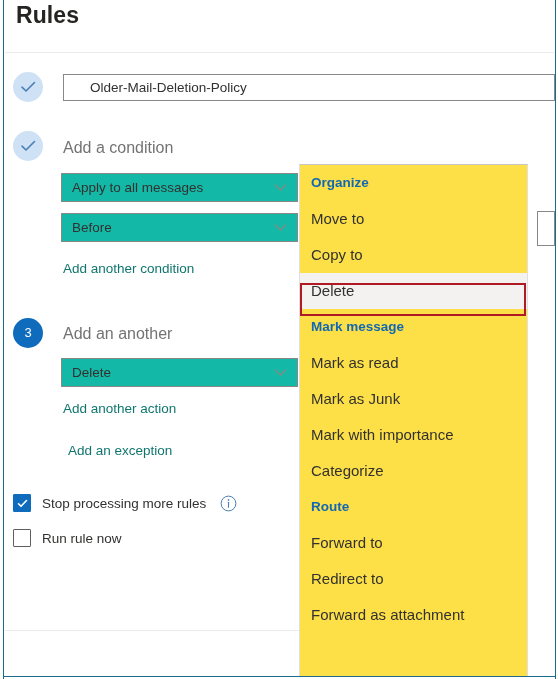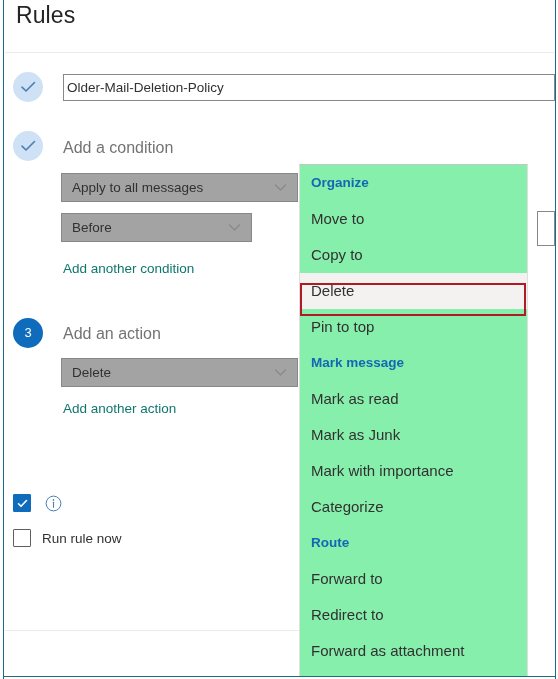--- a/index.html
+++ b/index.html
@@ -42,20 +42,21 @@
   }
 
   
   .page-title {
     position: absolute;
     left: 16px;
     top: 2px;
     font-size: 23px;
     color: #252423;
     letter-spacing: 0.1px;
+    font-weight: bold;
   }
   .header-divider {
     position: absolute;
     left: 5px;
     right: 4px;
     top: 52px;
     height: 1px;
     background: #edebe9;
   }
 
@@ -89,27 +90,27 @@
   
   .txtbox {
     position: absolute;
     box-sizing: border-box;
     border: 1px solid #8a8886;
     background: #ffffff;
     font-size: 13.5px;
     color: #323130;
     display: flex;
     align-items: center;
-    padding: 0 3px;
+    padding: 0 26px;
   }
   .combo {
     position: absolute;
     box-sizing: border-box;
     border: 1px solid #8a8886;
-    background: #a3a3a3;
+    background: #14b8a6;
     font-size: 13.5px;
     color: #323130;
     display: flex;
     align-items: center;
     justify-content: space-between;
     padding: 0 10px;
   }
   .combo .chev {
     color: #8a8886;
     display: flex;
@@ -175,21 +176,21 @@
     background: #edebe9;
   }
 
   
   .flyout {
     position: absolute;
     left: 299px;
     top: 164px;
     width: 229px;
     bottom: 3px;
-    background: #86efac;
+    background: #fde047;
     border-left: 1px solid #e1dfdd;
     border-right: 1px solid #e1dfdd;
     border-top: 1px solid #c8c6c4;
     box-sizing: border-box;
     overflow: hidden;
   }
   .fly-group {
     font-size: 13.5px;
     color: #1268b3;
     font-weight: bold;
@@ -253,55 +254,57 @@
 
   <div class="combo" style="left:61px; top:173px; width:237px; height:29px;">
     <span>Apply to all messages</span>
     <span class="chev">
       <svg width="13" height="13" viewBox="0 0 13 13">
           <path d="M1.5 4 L6.5 9 L11.5 4" fill="none" stroke="currentColor" stroke-width="1.2" stroke-linecap="round" stroke-linejoin="round"></path>
         </svg>
     </span>
   </div>
 
-  <div class="combo" style="left:61px; top:213px; width:191px; height:29px;">
+  <div class="combo" style="left:61px; top:213px; width:237px; height:29px;">
     <span>Before</span>
     <span class="chev">
       <svg width="13" height="13" viewBox="0 0 13 13">
           <path d="M1.5 4 L6.5 9 L11.5 4" fill="none" stroke="currentColor" stroke-width="1.2" stroke-linecap="round" stroke-linejoin="round"></path>
         </svg>
     </span>
   </div>
 
   <div class="linkbtn" style="left:63px; top:261px;">Add another condition</div>
 
   <div class="partial-field" style="left:537px; top:211px; width:18px; height:35px;"></div>
 
   <div class="step-circle active" style="left:13px; top:318px;">
     <span>3</span>
   </div>
-  <div class="step-label" style="left:63px; top:325px;">Add an action</div>
+  <div class="step-label" style="left:63px; top:325px;">Add an another</div>
 
   <div class="combo" style="left:61px; top:358px; width:237px; height:29px;">
     <span>Delete</span>
     <span class="chev">
       <svg width="13" height="13" viewBox="0 0 13 13">
           <path d="M1.5 4 L6.5 9 L11.5 4" fill="none" stroke="currentColor" stroke-width="1.2" stroke-linecap="round" stroke-linejoin="round"></path>
         </svg>
     </span>
   </div>
 
   <div class="linkbtn" style="left:63px; top:401px;">Add another action</div>
+  <div class="linkbtn" style="left:68px; top:443px;">Add an exception</div>
 
   <div class="cbrow" style="left:13px; top:494px;">
     <span class="cbox checked">
       <svg width="13" height="13" viewBox="0 0 13 13">
         <path d="M2.5 6.8 L5 9.3 L10.5 3.5" fill="none" stroke="#ffffff" stroke-width="1.6" stroke-linecap="round" stroke-linejoin="round"></path>
       </svg>
     </span>
+    <span class="cblabel">Stop processing more rules</span>
     <span class="info-icon">
       <svg width="17" height="17" viewBox="0 0 17 17">
         <circle cx="8.5" cy="8.5" r="7.4" fill="none" stroke="#4a7fb5" stroke-width="1"></circle>
         <circle cx="8.5" cy="4.9" r="0.85" fill="#4a7fb5"></circle>
         <path d="M8.5 7.2 L8.5 12.2" stroke="#4a7fb5" stroke-width="1.1" stroke-linecap="round"></path>
       </svg>
     </span>
   </div>
 
   <div class="cbrow" style="left:13px; top:529px;">
@@ -309,21 +312,20 @@
     <span class="cblabel">Run rule now</span>
   </div>
 
   <div class="lower-divider"></div>
 
   <div class="flyout">
     <div class="fly-group">Organize</div>
     <div class="fly-item">Move to</div>
     <div class="fly-item">Copy to</div>
     <div class="fly-item selected">Delete</div>
-    <div class="fly-item">Pin to top</div>
     <div class="fly-group">Mark message</div>
     <div class="fly-item">Mark as read</div>
     <div class="fly-item">Mark as Junk</div>
     <div class="fly-item">Mark with importance</div>
     <div class="fly-item">Categorize</div>
     <div class="fly-group">Route</div>
     <div class="fly-item">Forward to</div>
     <div class="fly-item">Redirect to</div>
     <div class="fly-item">Forward as attachment</div>
   </div>

